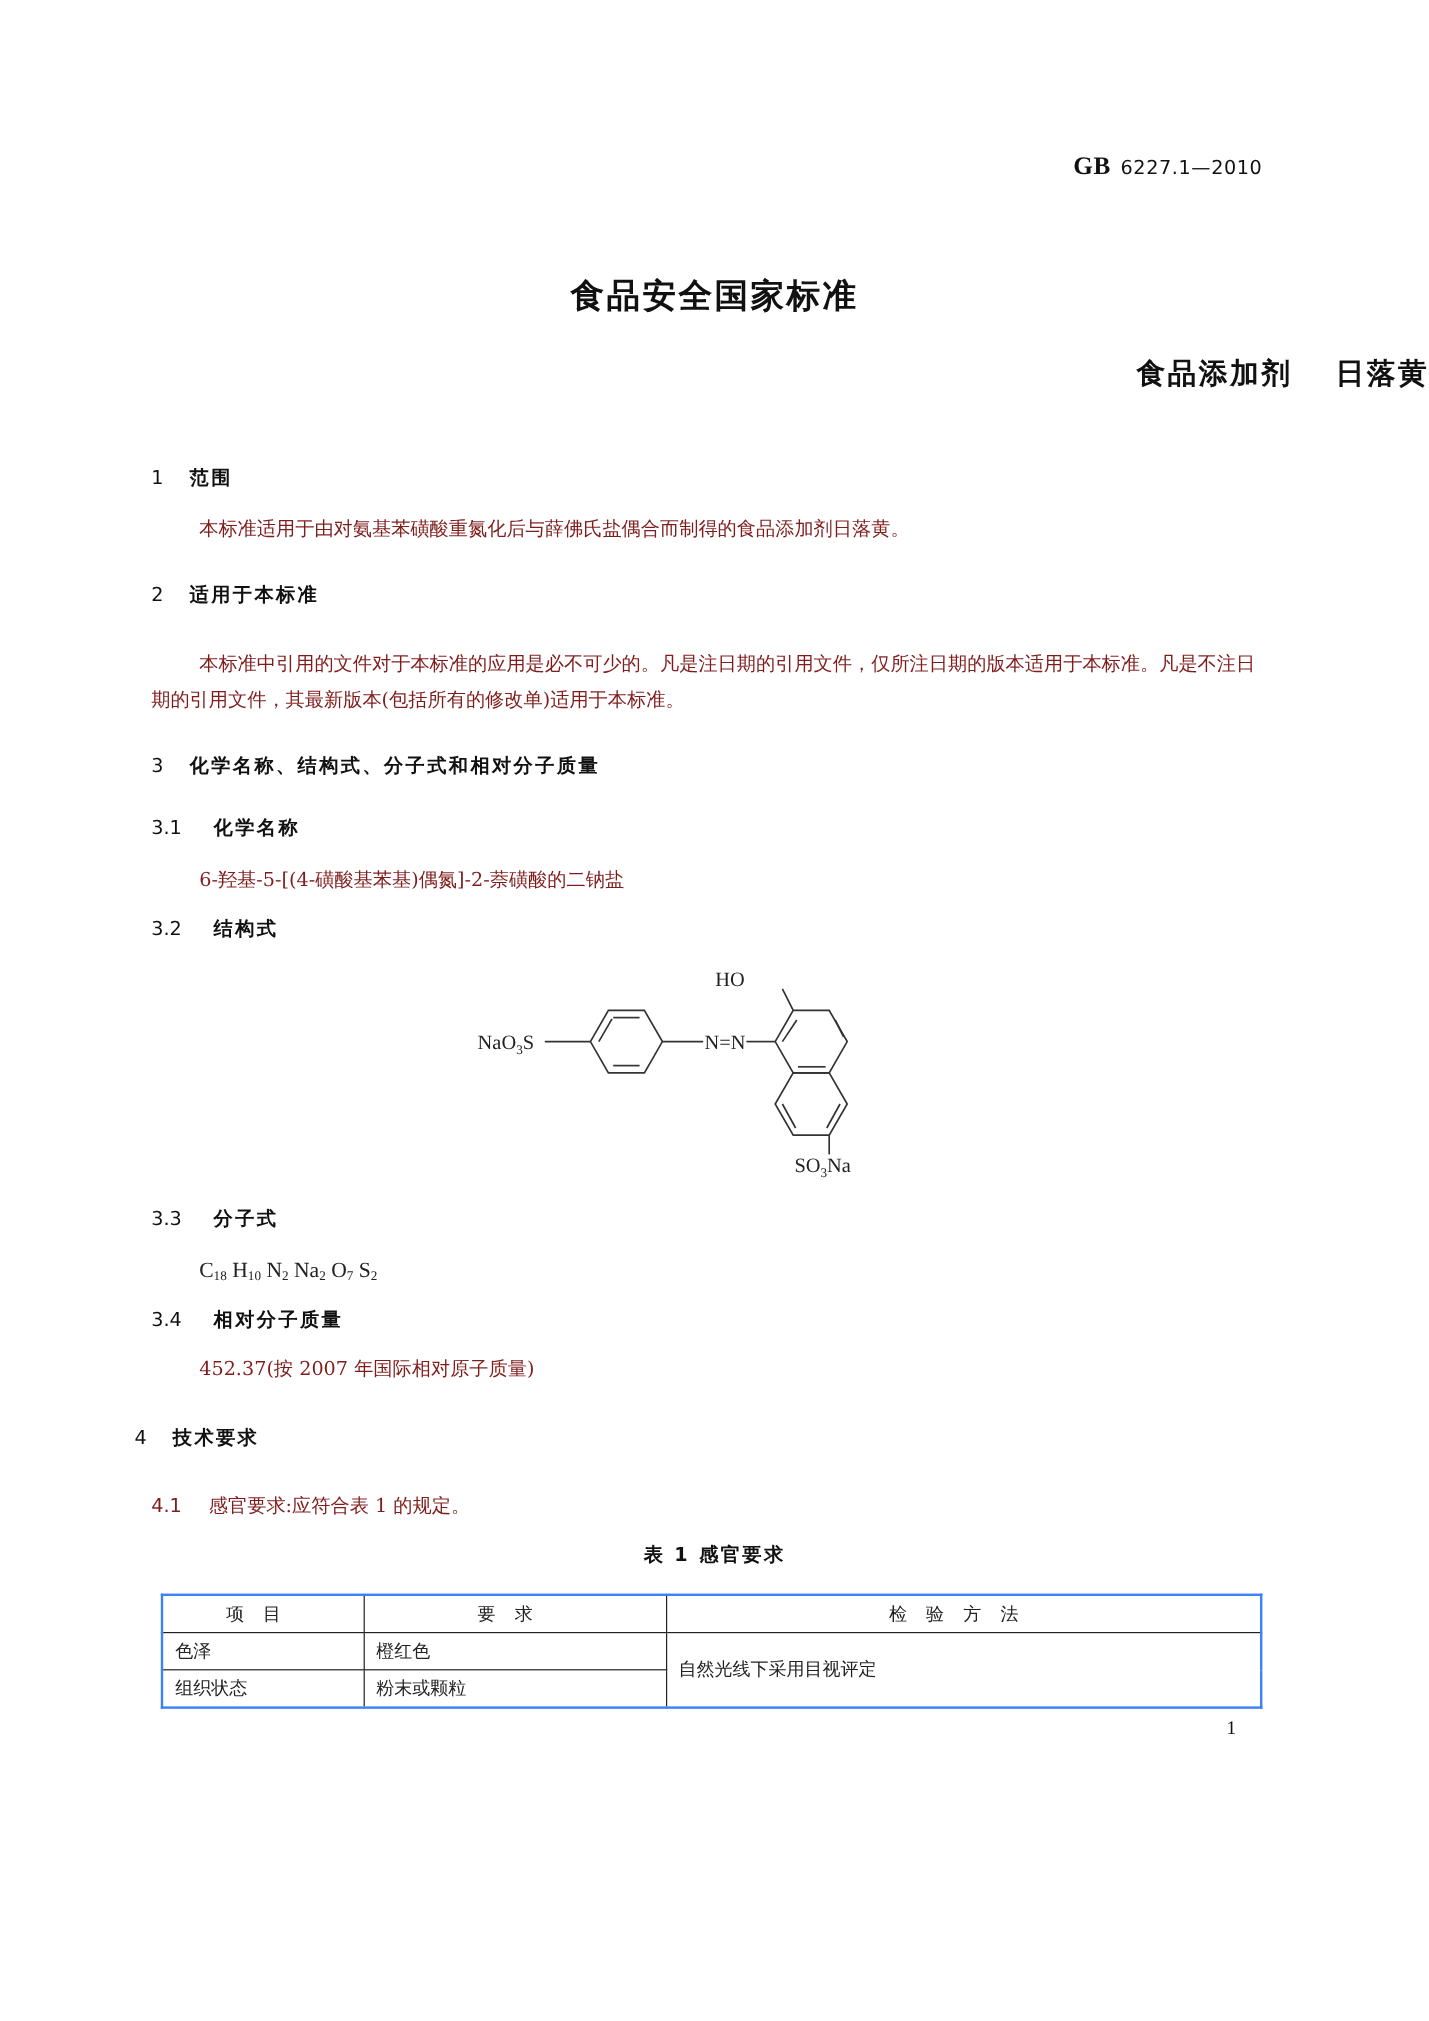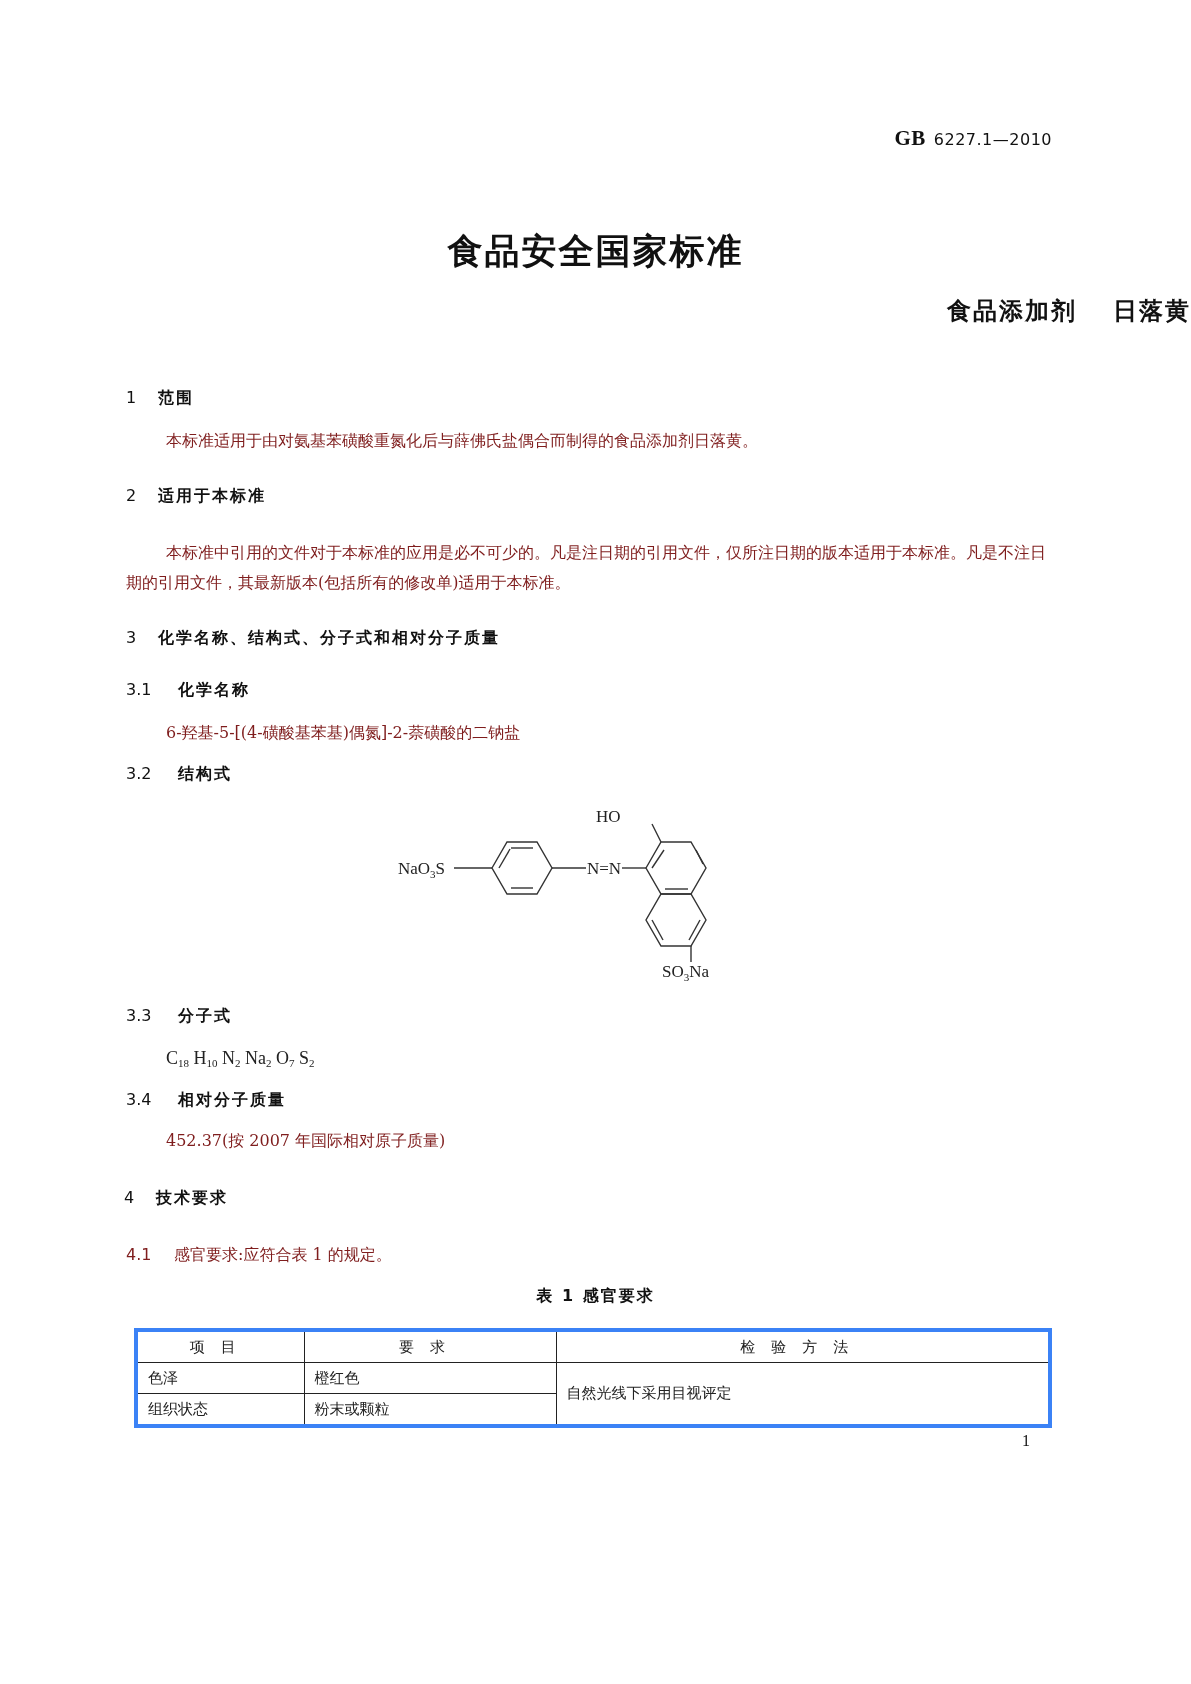--- a/index.html
+++ b/index.html
@@ -1,32 +1,32 @@
 <!DOCTYPE html>
 <html><head>
 <meta charset="utf-8">
 <style>
   html, body { margin:0; padding:0; background:#ffffff; }
   body { width:1191px; height:1684px; position:relative; overflow:hidden; color:#111; font-family:"DejaVu Sans", sans-serif; }
   .abs { position:absolute; }
   .std-code { left:0; width:1052px; top:126px; text-align:right; font-size:16px; letter-spacing:0.5px; }
   .std-code b { font-family:"Liberation Serif", serif; font-weight:bold; font-size:21px; margin-right:8px; }
-  .title1 { left:0; width:1191px; top:228px; text-align:center; font-size:35px; font-weight:bold; letter-spacing:2px; }
+  .title1 { left:0; width:1191px; top:228px; text-align:center; font-size:28px; font-weight:bold; letter-spacing:2px; }
   .title2 { left:0; width:1191px; top:295px; text-align:right; font-size:24px; font-weight:bold; letter-spacing:2px; }
   .title2 .gap { display:inline-block; width:36px; }
   .h { font-size:16px; font-weight:bold; letter-spacing:2px; }
   .h .num { font-weight:normal; display:inline-block; width:32px; letter-spacing:0; }
   .h2 .num { width:52px; }
   .p { font-family:"DejaVu Serif", serif; font-size:16px; line-height:30px; color:#7f1d1d; }
   .formula { font-family:"Liberation Serif", serif; font-size:18px; color:#222; }
   .formula sub { font-size:11px; vertical-align:-3px; }
   .caption { left:0; width:1191px; top:1386px; text-align:center; font-size:16px; font-weight:bold; letter-spacing:2px; }
   table.t1 { position:absolute; left:134px; top:1420px; width:918px; border-collapse:collapse; font-family:"DejaVu Serif", serif; font-size:15px; color:#222; }
   table.t1 th, table.t1 td { border:1px solid #222; height:30px; padding:0 10px; }
-  table.t1 { border:4px solid #3b82f6; }
+  table.t1 { border:2px solid #3b82f6; }
   table.t1 th { font-weight:normal; text-align:center; letter-spacing:16px; }
   table.t1 td { text-align:left; }
   .pagenum { left:1010px; width:20px; top:1530px; text-align:right; font-family:"Liberation Serif", serif; font-size:16px; }
   svg text { font-family:"Liberation Serif", serif; fill:#222; }
 </style>
 </head>
 <body>
 
 <div class="abs std-code">
   <b>GB</b><span>6227.1—2010</span>
@@ -103,21 +103,21 @@
   <span>Na</span><sub>2</sub>
   <span>O</span><sub>7</sub>
   <span>S</span><sub>2</sub>
 </div>
 
 <div class="abs h h2" style="left:126px; top:1090px;">
   <span class="num">3.4</span><span>相对分子质量</span>
 </div>
 <div class="abs p" style="left:166px; top:1126px;">452.37(按 2007 年国际相对原子质量)</div>
 
-<div class="abs h" style="left:124px; top:1188px;">
+<div class="abs h" style="left:112px; top:1188px;">
   <span class="num">4</span><span>技术要求</span>
 </div>
 
 <div class="abs p" style="left:126px; top:1240px;">
   <span style="display:inline-block; width:48px; font-family:'DejaVu Sans',sans-serif;">4.1</span><span>感官要求:应符合表 1 的规定。</span>
 </div>
 
 <div class="abs caption" style="top:1286px;">表 1   感官要求</div>
 
 <table class="t1" style="top:1328px;">

